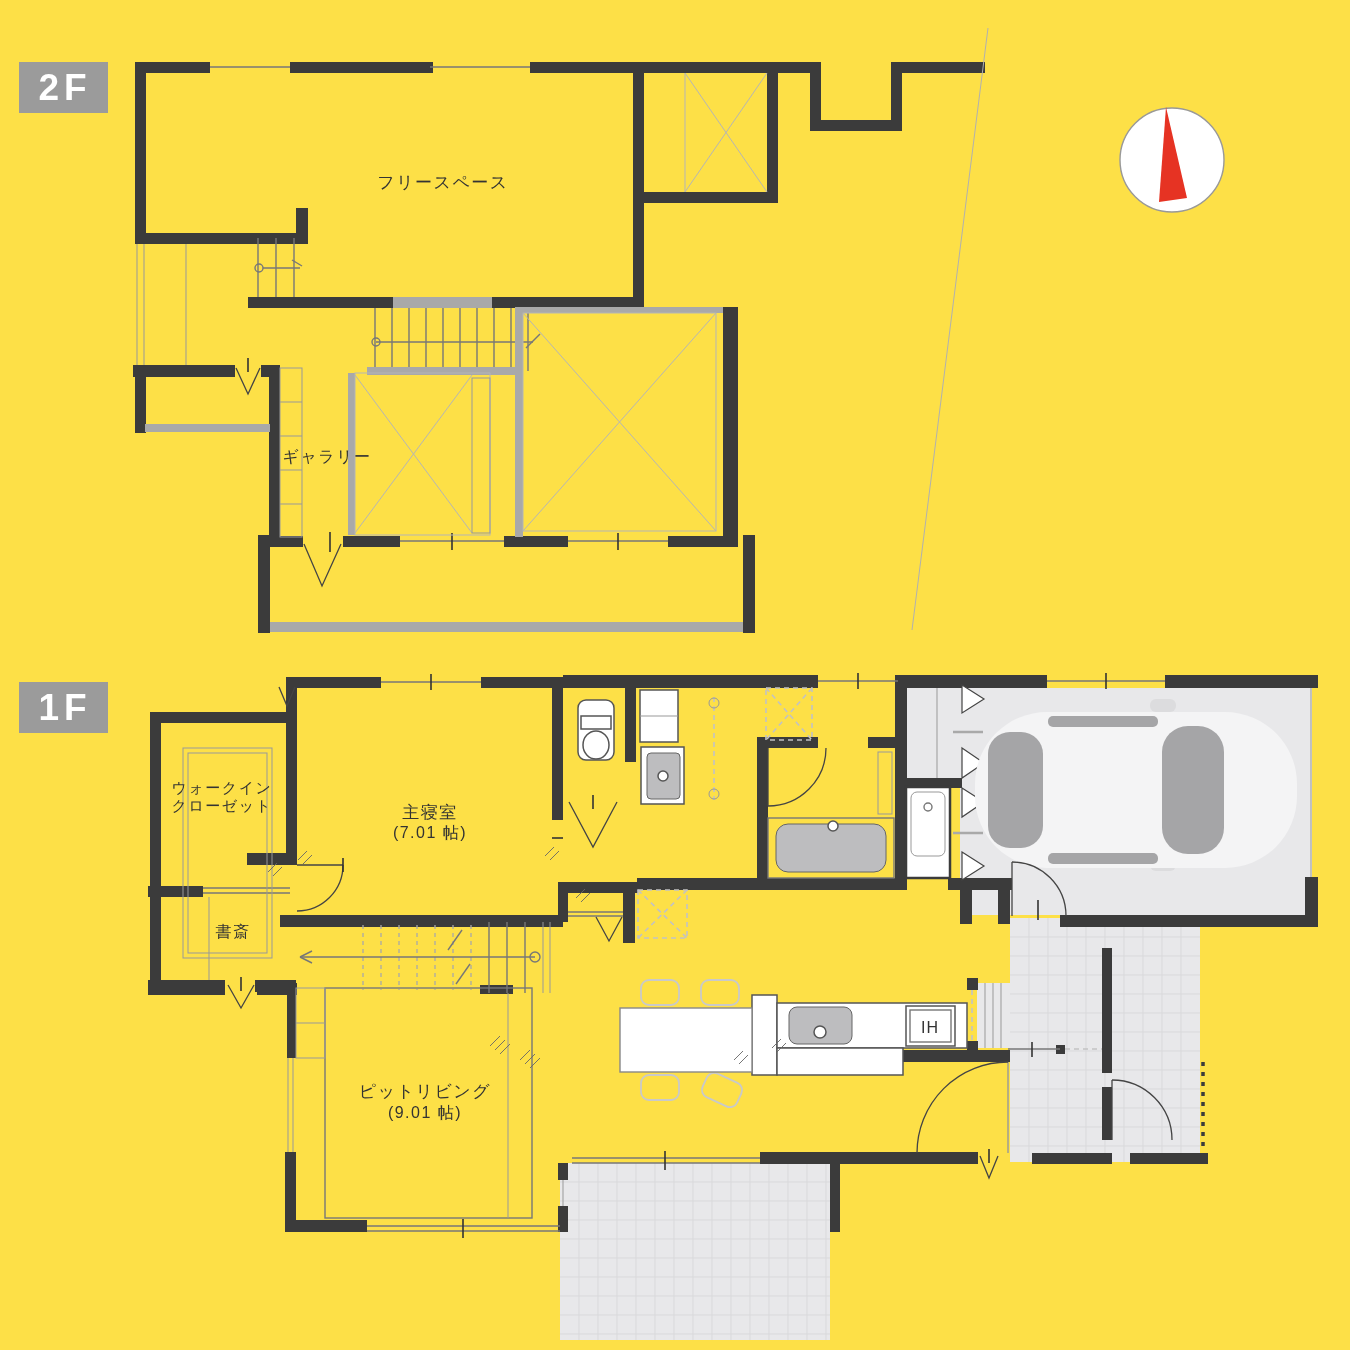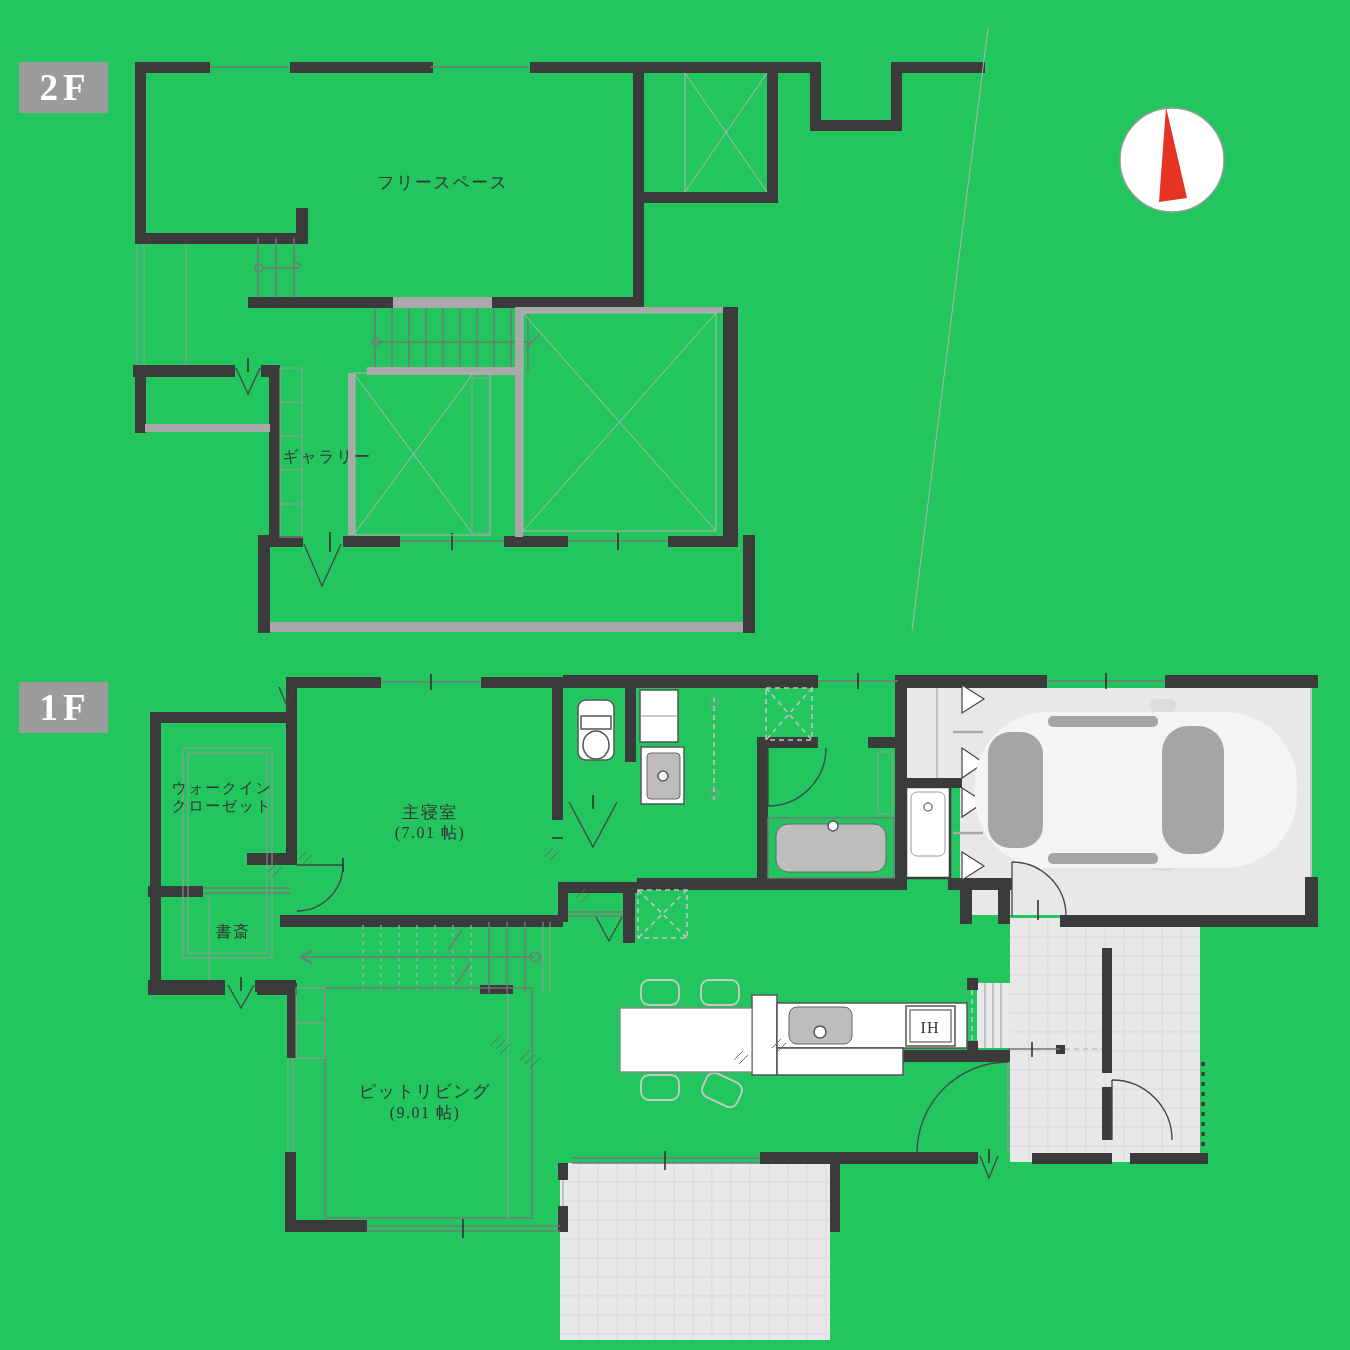--- a/index.html
+++ b/index.html
@@ -1,17 +1,17 @@
 <!DOCTYPE html>
 <html style="--wall: #3b3b3b; --accent: #a9a9a9; --floor: #e8e8ea; --tileline: #d9d9db; --fixture: #bdbdbf; --glass: #a5a5a7; --carbody: #f4f4f5; --compassred: #e63323; --ink: #333333; --badgebg: #9b9b9b; --badgetxt: #ffffff;"><head>
 <meta charset="utf-8">
 <style>
   html,body{margin:0;padding:0;background:#fff;}
-  #stage{position:relative;width:1350px;height:1350px;background:#22c55e;overflow:hidden;
-         font-family:Liberation Serif, serif;}
+  #stage{position:relative;width:1350px;height:1350px;background:#fde047;overflow:hidden;
+         font-family:Liberation Sans, sans-serif;}
   svg{position:absolute;left:0;top:0;}
   .wall{fill:var(--wall);}
   .gray{fill:var(--accent);}
   .thin{stroke:#777;stroke-width:1.4;fill:none;}
   .thin2{stroke:#999;stroke-width:1;fill:none;}
   .xline{stroke:#b5b5b5;stroke-width:1;fill:none;}
   .dash{stroke:#c2c2c4;stroke-width:1.6;fill:none;stroke-dasharray:5 4;}
   .door{stroke:#444;stroke-width:1.3;fill:none;}
   .fix{stroke:#555;stroke-width:1.5;fill:#fff;}
   .fixg{fill:var(--fixture);stroke:#666;stroke-width:1;}

